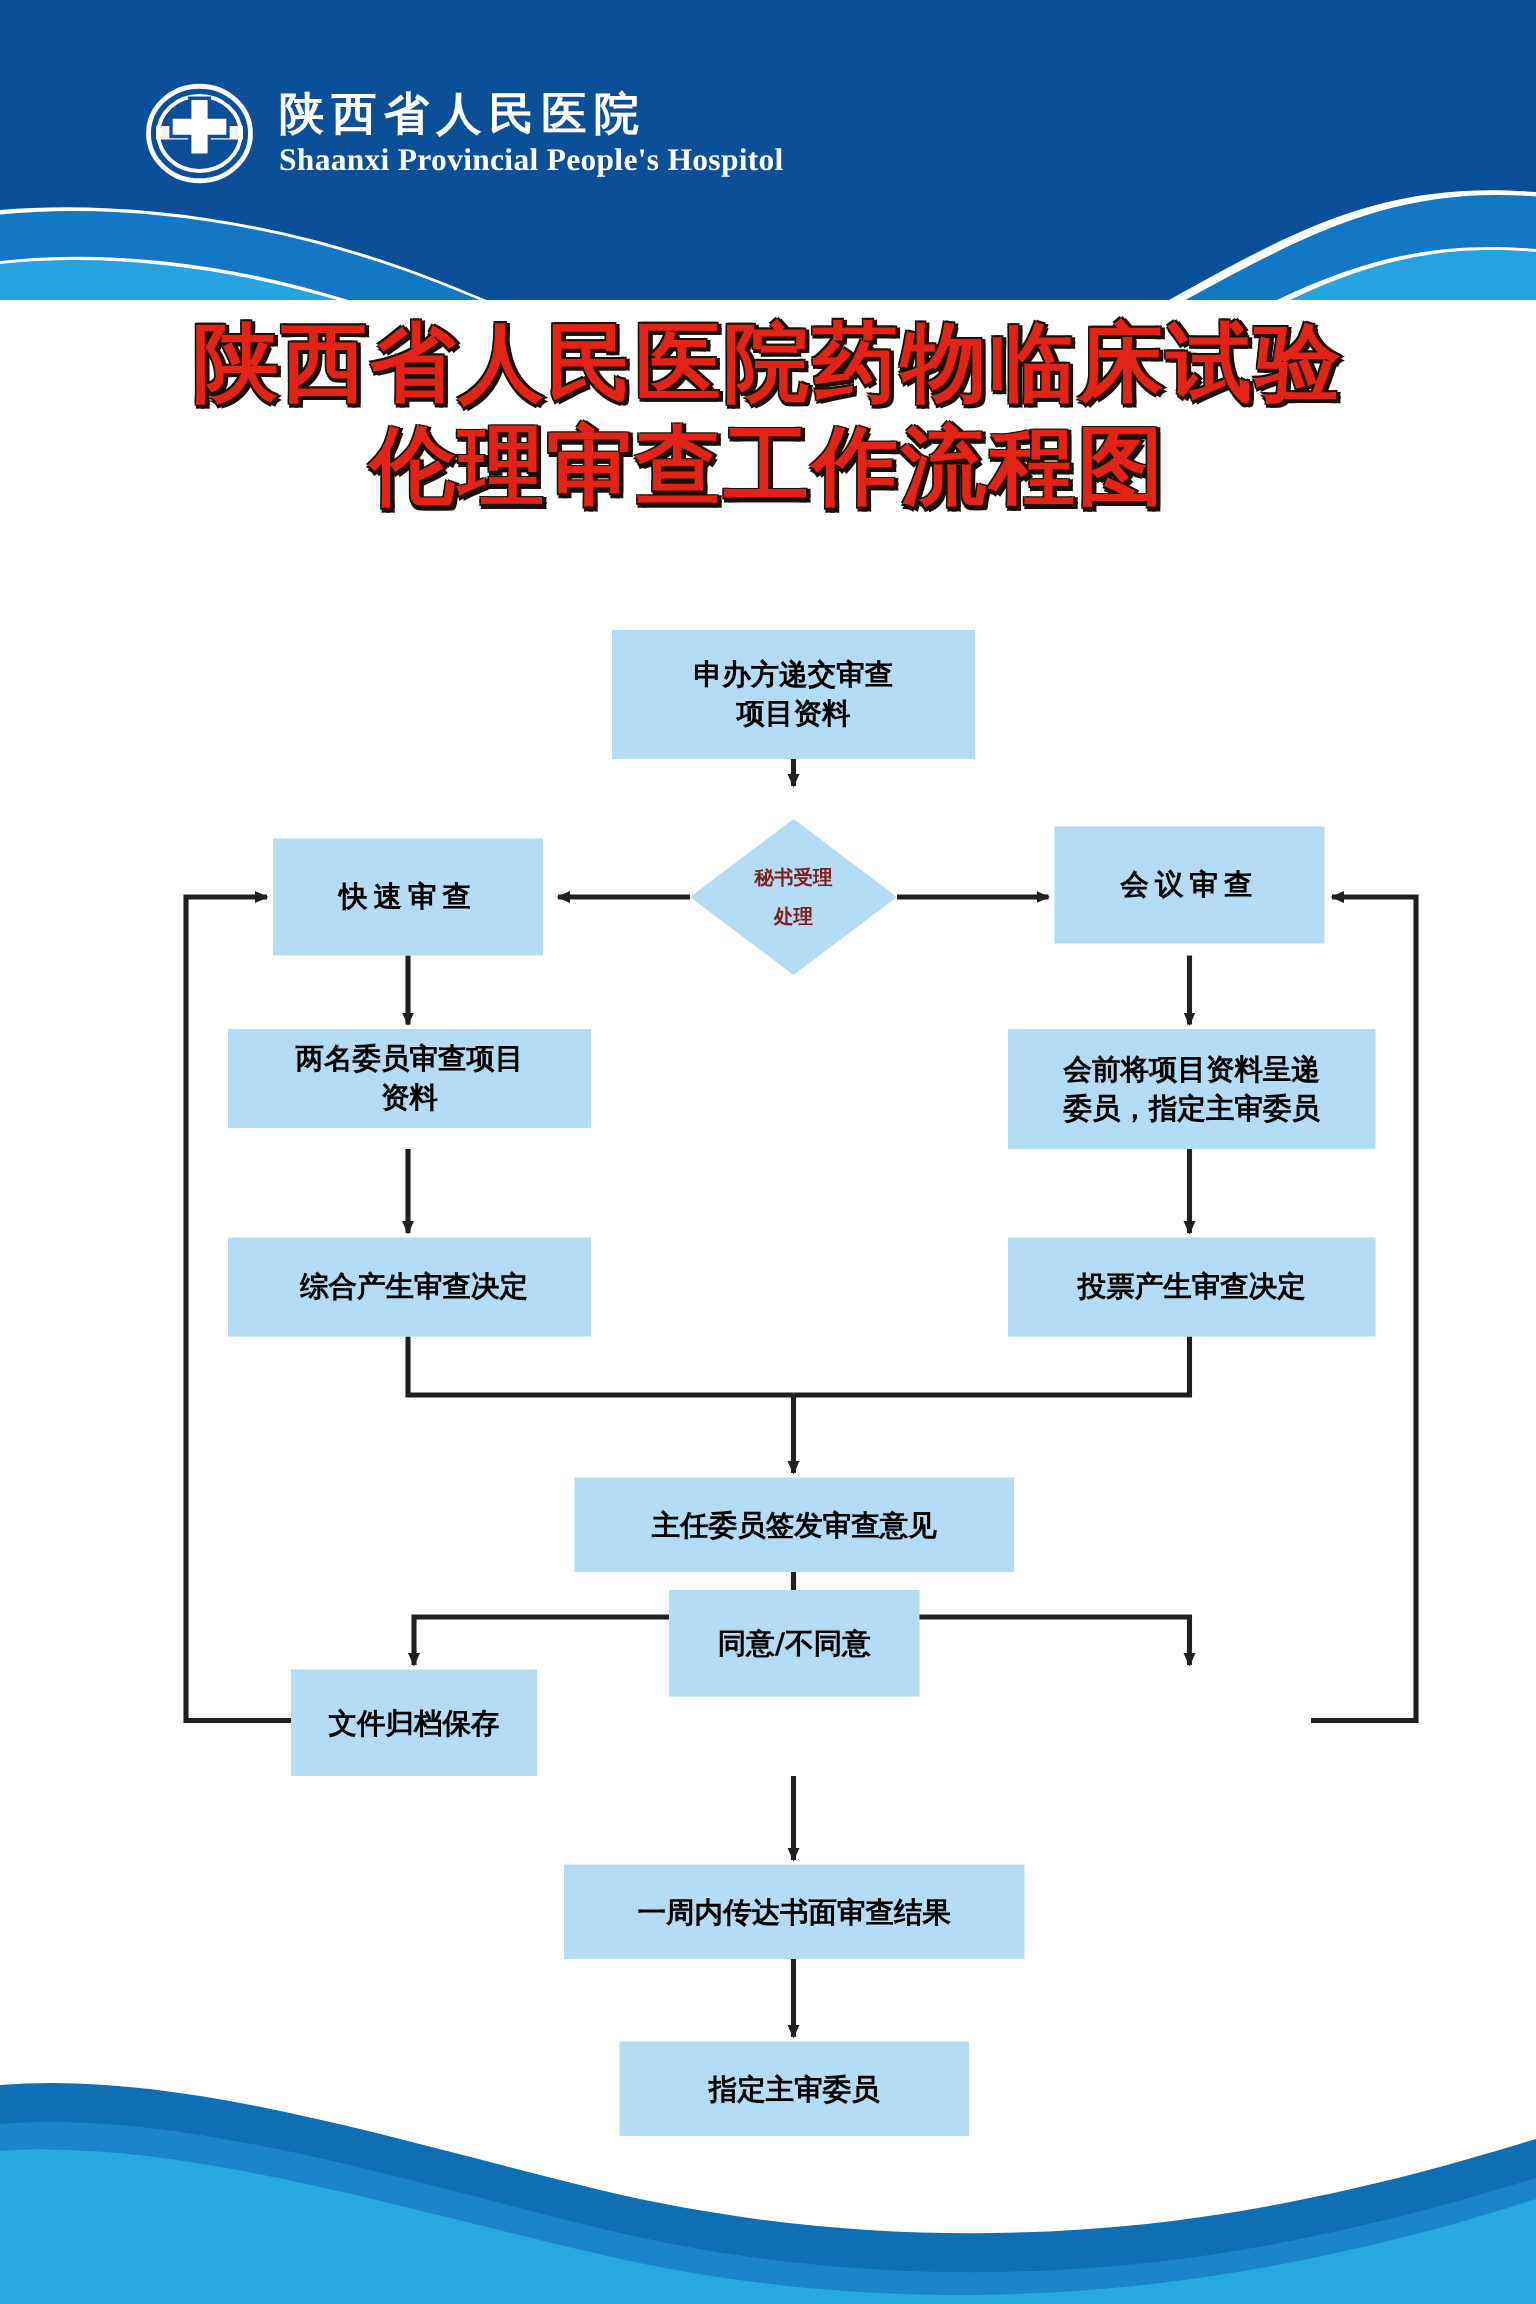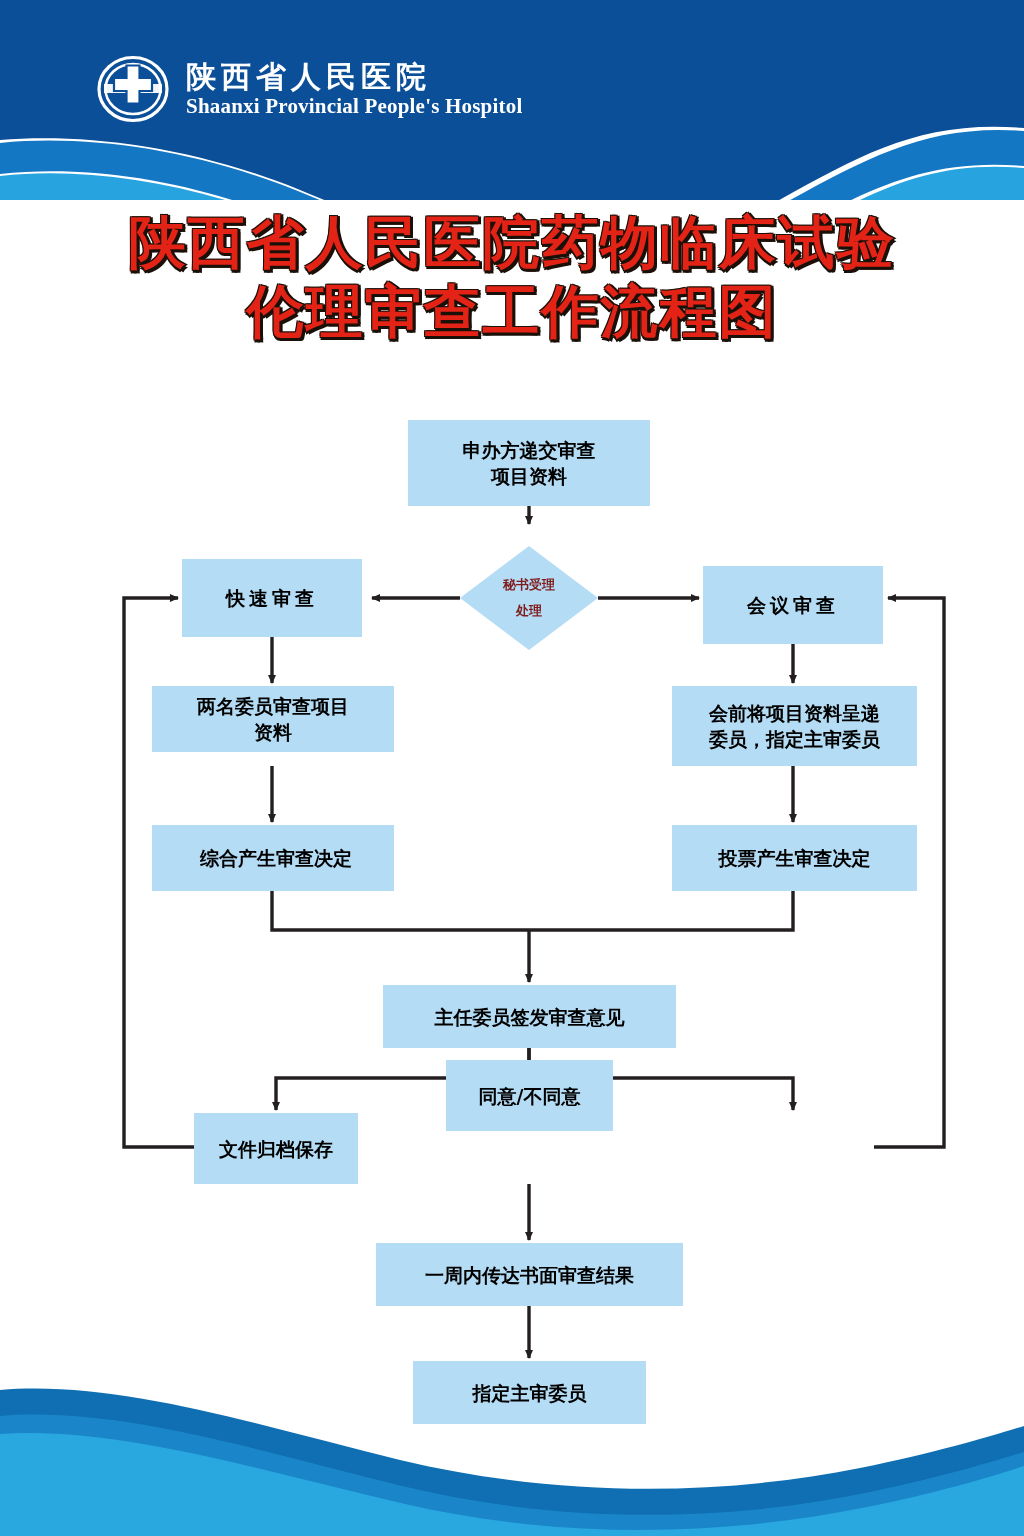--- a/index.html
+++ b/index.html
@@ -175,21 +175,21 @@
 项目资料</div>
 
     <div class="diamond" style="left:460px;top:546px;">
       <span class="dshape"></span>
       <span class="dtext">秘书受理
 处理</span>
     </div>
 
     <div class="node sp" style="left:182px;top:559px;width:180px;height:78px;">快速审查</div>
 
-    <div class="node sp" style="left:703px;top:566px;width:180px;height:78px;">会议审查</div>
+    <div class="node sp" style="left:703px;top:551px;width:180px;height:78px;">会议审查</div>
 
     <div class="node" style="left:152px;top:686px;width:242px;height:66px;">两名委员审查项目
 资料</div>
 
     <div class="node" style="left:672px;top:686px;width:245px;height:80px;">会前将项目资料呈递
 委员，指定主审委员</div>
 
     <div class="node" style="left:152px;top:825px;width:242px;height:66px;padding-left:12px;">综合产生审查决定</div>
 
     <div class="node" style="left:672px;top:825px;width:245px;height:66px;">投票产生审查决定</div>

